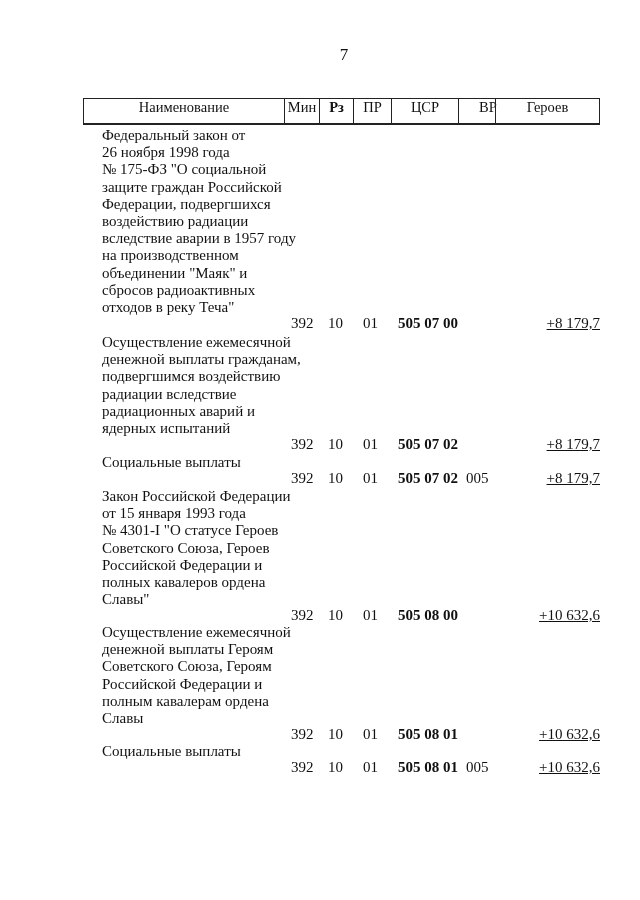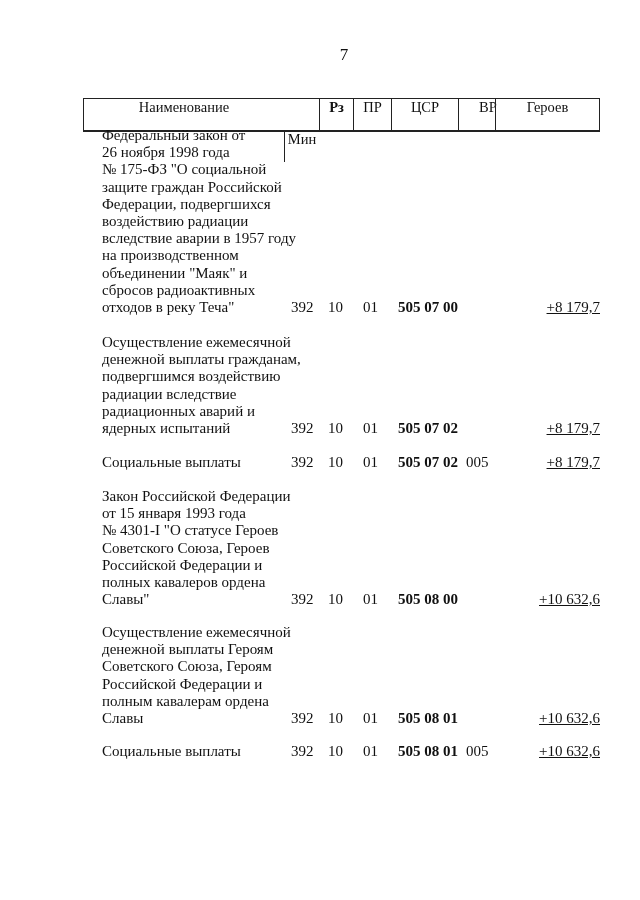--- a/index.html
+++ b/index.html
@@ -6,44 +6,44 @@
   body {
     width: 640px; height: 900px; position: relative; overflow: hidden;
     font-family: "Liberation Serif", "DejaVu Serif", serif;
     color: #111111; font-size: 15px;
   }
   .page-number {
     position: absolute; top: 45px; left: 0; width: 688px; text-align: center;
     font-size: 17px;
   }
   .header-table {
-    position: absolute; top: 98px; left: 83px; width: 517px; height: 34px;
+    position: absolute; top: 98px; left: 83px; width: 517px; height: 27px;
     border: 1px solid #222; box-sizing: border-box; display: flex;
     border-bottom-width: 2px;
   }
   .hcell {
     border-left: 1px solid #222; box-sizing: border-box; text-align: center;
     font-size: 14.5px; line-height: 16px; height: 100%;
   }
   .hcell:first-child { border-left: none; }
   .c-name { width: 200px; }
-  .c-min  { width: 35px; margin-top: 32px; }
+  .c-min  { width: 35px; }
   .c-rz   { width: 34px; font-weight: bold; }
   .c-pr   { width: 38px; }
   .c-csr  { width: 67px; }
   .c-vr   { width: 37px; padding-left: 20px; }
   .c-sum  { flex: 1; }
 
   .row { position: absolute; left: 86px; width: 514px; }
   .row .name { width: 205px; line-height: 17.2px; white-space: pre-line; font-size: 15px; margin-left: 16px; }
   .row .codes {
     position: absolute; bottom: 0; left: 0; width: 514px; height: 17px; line-height: 17px;
     font-size: 15px;
   }
-  .codes span { position: absolute; }
+  .codes span { position: absolute; margin-top: 16px; }
   .v-min { left: 205px; }
   .v-rz  { left: 242px; }
   .v-pr  { left: 277px; }
   .v-csr { left: 312px; font-weight: bold; }
   .v-vr  { left: 380px; }
   .v-sum { right: 0; text-align: right; text-decoration: underline; }
 </style>
 </head>
 <body>
 

